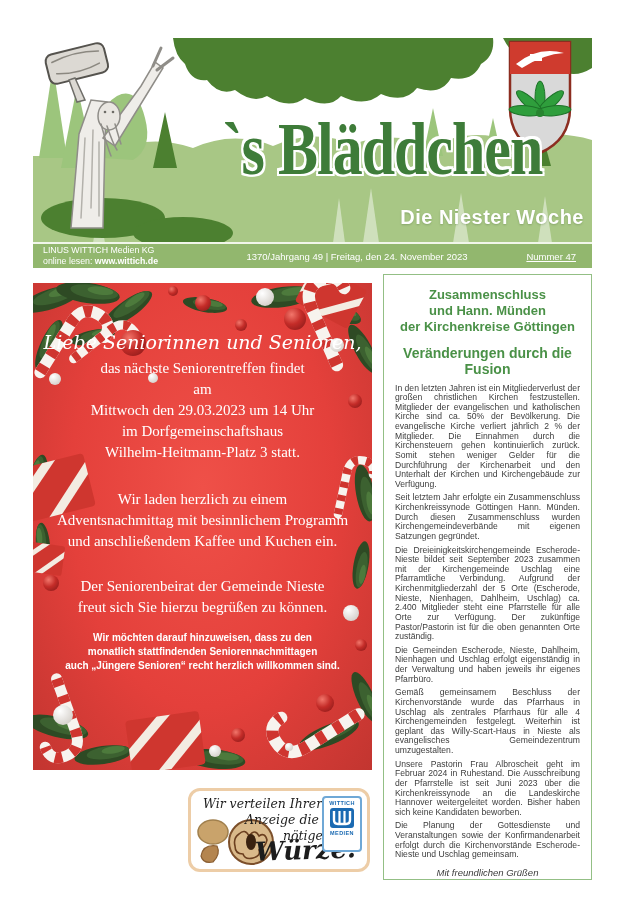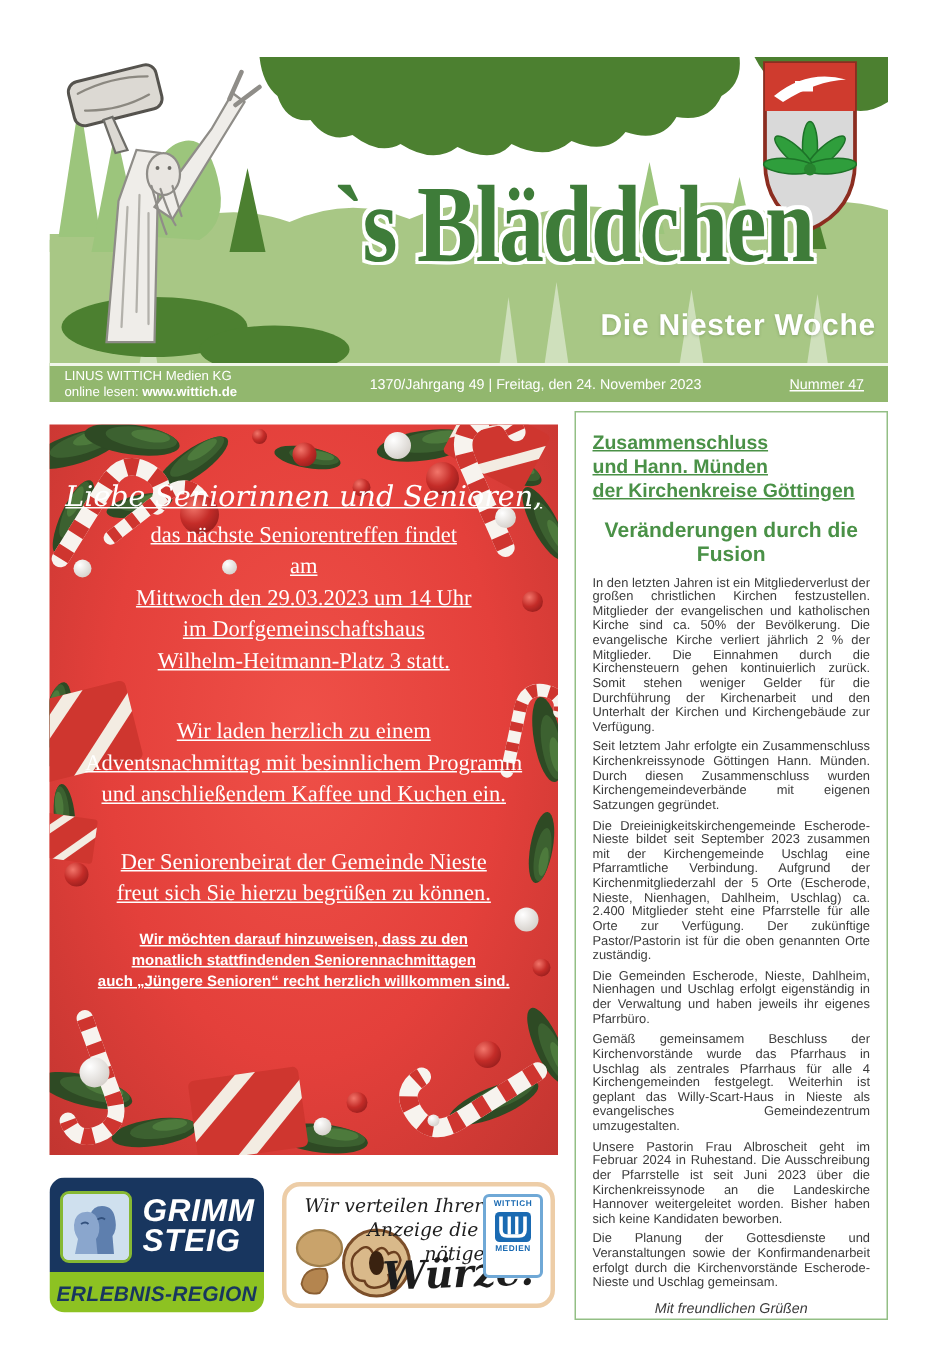--- a/index.html
+++ b/index.html
@@ -23,33 +23,33 @@
   .info-left b{font-weight:bold;}
   .info-center{flex:1;text-align:center;}
   .info-right{width:90px;text-align:right;padding-right:16px;text-decoration:underline;}
 
   
   .card{position:absolute;left:33px;top:283px;width:339px;height:487px;
     background:radial-gradient(ellipse at 50% 42%, #ef5048 0%, #e4403b 55%, #c23530 100%);
     overflow:hidden;}
   .card-deco{position:absolute;left:0;top:0;}
   .card-text{position:relative;z-index:2;color:#fff;text-align:center;
-    font-family:"Liberation Serif",serif;padding-top:37px;text-decoration:underline;}
+    font-family:"Liberation Serif",serif;padding-top:48px;}
   .salutation{font-style:italic;font-size:19px;margin-bottom:5px;font-family:"DejaVu Serif",cursive;}
   .ml{font-size:15px;line-height:21px;}
   .blk{margin-top:26px;}
   .blk2{margin-top:24px;}
   .note{margin-top:13px;font-family:"Liberation Sans",sans-serif;font-weight:bold;
     font-size:10px;line-height:14px;}
 
   
   .article{position:absolute;left:383px;top:274px;width:209px;height:606px;
     border:1.5px solid #93bf85;box-sizing:border-box;padding:12px 11px 8px 11px;
     color:#3c3c3c;overflow:hidden;}
-  .art-title{color:#4a9147;font-weight:bold;font-size:13px;line-height:1.22;text-align:left;text-decoration:underline;}
+  .art-title{color:#4a9147;font-weight:bold;font-size:13px;line-height:1.22;text-align:center;}
   .art-sub{color:#4a9147;font-weight:bold;font-size:14px;text-align:center;margin:10px 0 7px 0;}
   .article p{margin:4px 0 4px 0;font-size:8.6px;line-height:1.12;text-align:justify;}
   .closing{margin-top:6px;text-align:center;font-style:italic;font-size:9.5px;line-height:1.45;}
   .closing div{margin-bottom:1px;}
 
   
   .grimm{position:absolute;left:33px;top:785px;width:143px;height:90px;border-radius:10px;
     overflow:hidden;display:flex;flex-direction:column;}
   .grimm-top{background:#18365f;flex:1;display:flex;align-items:center;padding:6px 6px 4px 7px;gap:7px;}
   .grimm-photo{width:44px;height:44px;background:#cfe0ee;border:2px solid #86b833;border-radius:6px;
@@ -271,37 +271,20 @@
     <p>Die Gemeinden Escherode, Nieste, Dahlheim, Nienhagen und Uschlag erfolgt eigenständig in der Verwaltung und haben jeweils ihr eigenes Pfarrbüro.</p>
     <p>Gemäß gemeinsamem Beschluss der Kirchenvorstände wurde das Pfarrhaus in Uschlag als zentrales Pfarrhaus für alle 4 Kirchengemeinden festgelegt. Weiterhin ist geplant das Willy-Scart-Haus in Nieste als evangelisches Gemeindezentrum umzugestalten.</p>
     <p>Unsere Pastorin Frau Albroscheit geht im Februar 2024 in Ruhestand. Die Ausschreibung der Pfarrstelle ist seit Juni 2023 über die Kirchenkreissynode an die Landeskirche Hannover weitergeleitet worden. Bisher haben sich keine Kandidaten beworben.</p>
     <p>Die Planung der Gottesdienste und Veranstaltungen sowie der Konfirmandenarbeit erfolgt durch die Kirchenvorstände Escherode-Nieste und Uschlag gemeinsam.</p>
     <div class="closing">
       <div>Mit freundlichen Grüßen</div>
 
     </div>
   </div>
 
-  <div class="grimm">
-    <div class="grimm-top">
-      <div class="grimm-photo">
-        <svg width="44" height="44" viewBox="0 0 44 44">
-          <rect width="44" height="44" fill="#cfe0ee"></rect>
-          <path d="M26 8 Q34 8 35 18 Q36 24 33 28 L34 40 L18 40 L20 28 Q16 22 18 14 Q20 8 26 8 Z" fill="#5e7fae"></path>
-          <path d="M15 12 Q22 11 24 20 Q25 26 22 30 L23 40 L8 40 L10 30 Q6 24 8 17 Q10 12 15 12 Z" fill="#8aa6cd"></path>
-          <path d="M12 20 q3 -2 5 0 M23 17 q3 -2 5 0" stroke="#33517d" stroke-width="1.2" fill="none"></path>
-        </svg>
-      </div>
-      <div class="grimm-words">
-        <div>GRIMM</div>
-        <div>STEIG</div>
-      </div>
-    </div>
-    <div class="grimm-band">ERLEBNIS-REGION</div>
-  </div>
 
   <div class="wuerze">
     <svg class="nutmeg" width="92" height="58" viewBox="0 0 92 58">
       <ellipse cx="20" cy="22" rx="15" ry="12" fill="#c9a36b" stroke="#a07f4c" stroke-width="1.5"></ellipse>
       <path d="M8 46 Q10 34 24 36 Q28 44 20 52 Q10 54 8 46 Z" fill="#b4854f" stroke="#8a5e32" stroke-width="1.2"></path>
       <circle cx="58" cy="32" r="22" fill="#d9b98a" stroke="#7c4f2a" stroke-width="2"></circle>
       <path d="M46 24 q6 -6 10 2 q6 -8 10 0 q6 -4 8 4 q-2 8 -8 10 q2 6 -6 8 q-8 2 -10 -4 q-8 0 -8 -8 q-2 -8 4 -12 Z" fill="none" stroke="#6b3f1f" stroke-width="1.6"></path>
       <ellipse cx="58" cy="32" rx="5" ry="8" fill="#3a2210"></ellipse>
     </svg>
     <div class="hand" style="left:12px;top:5px;">Wir verteilen Ihrer</div>

